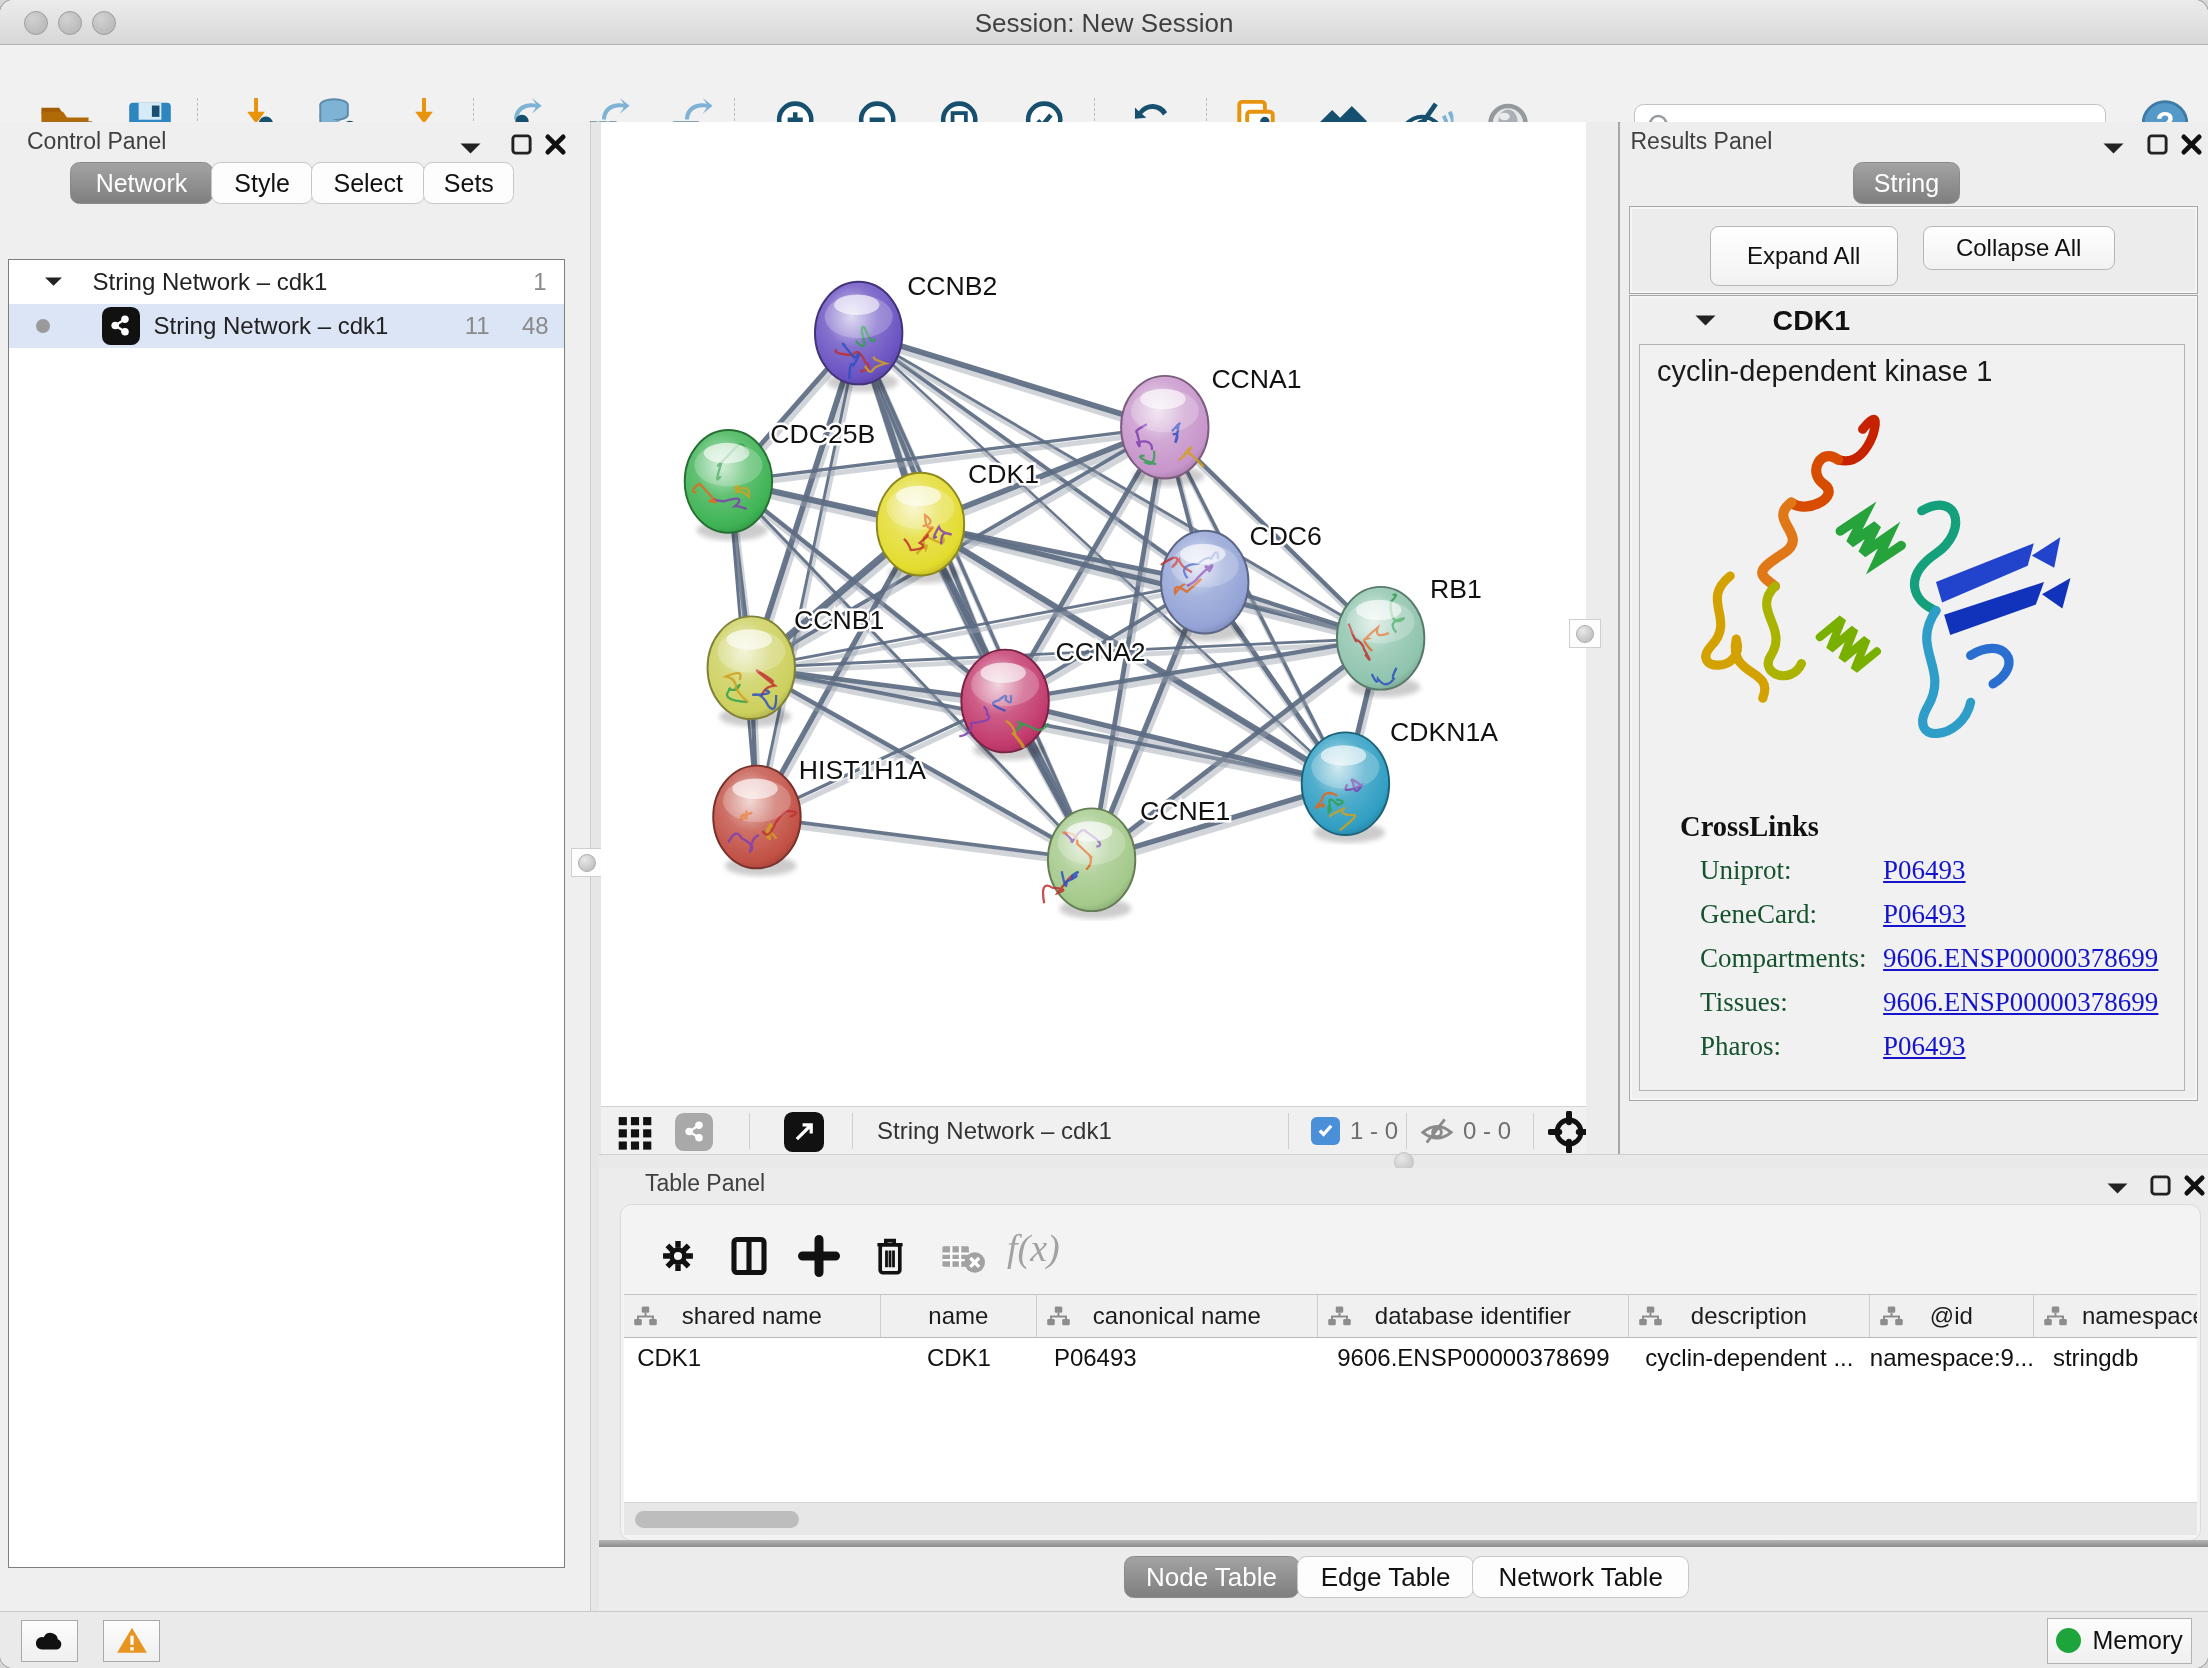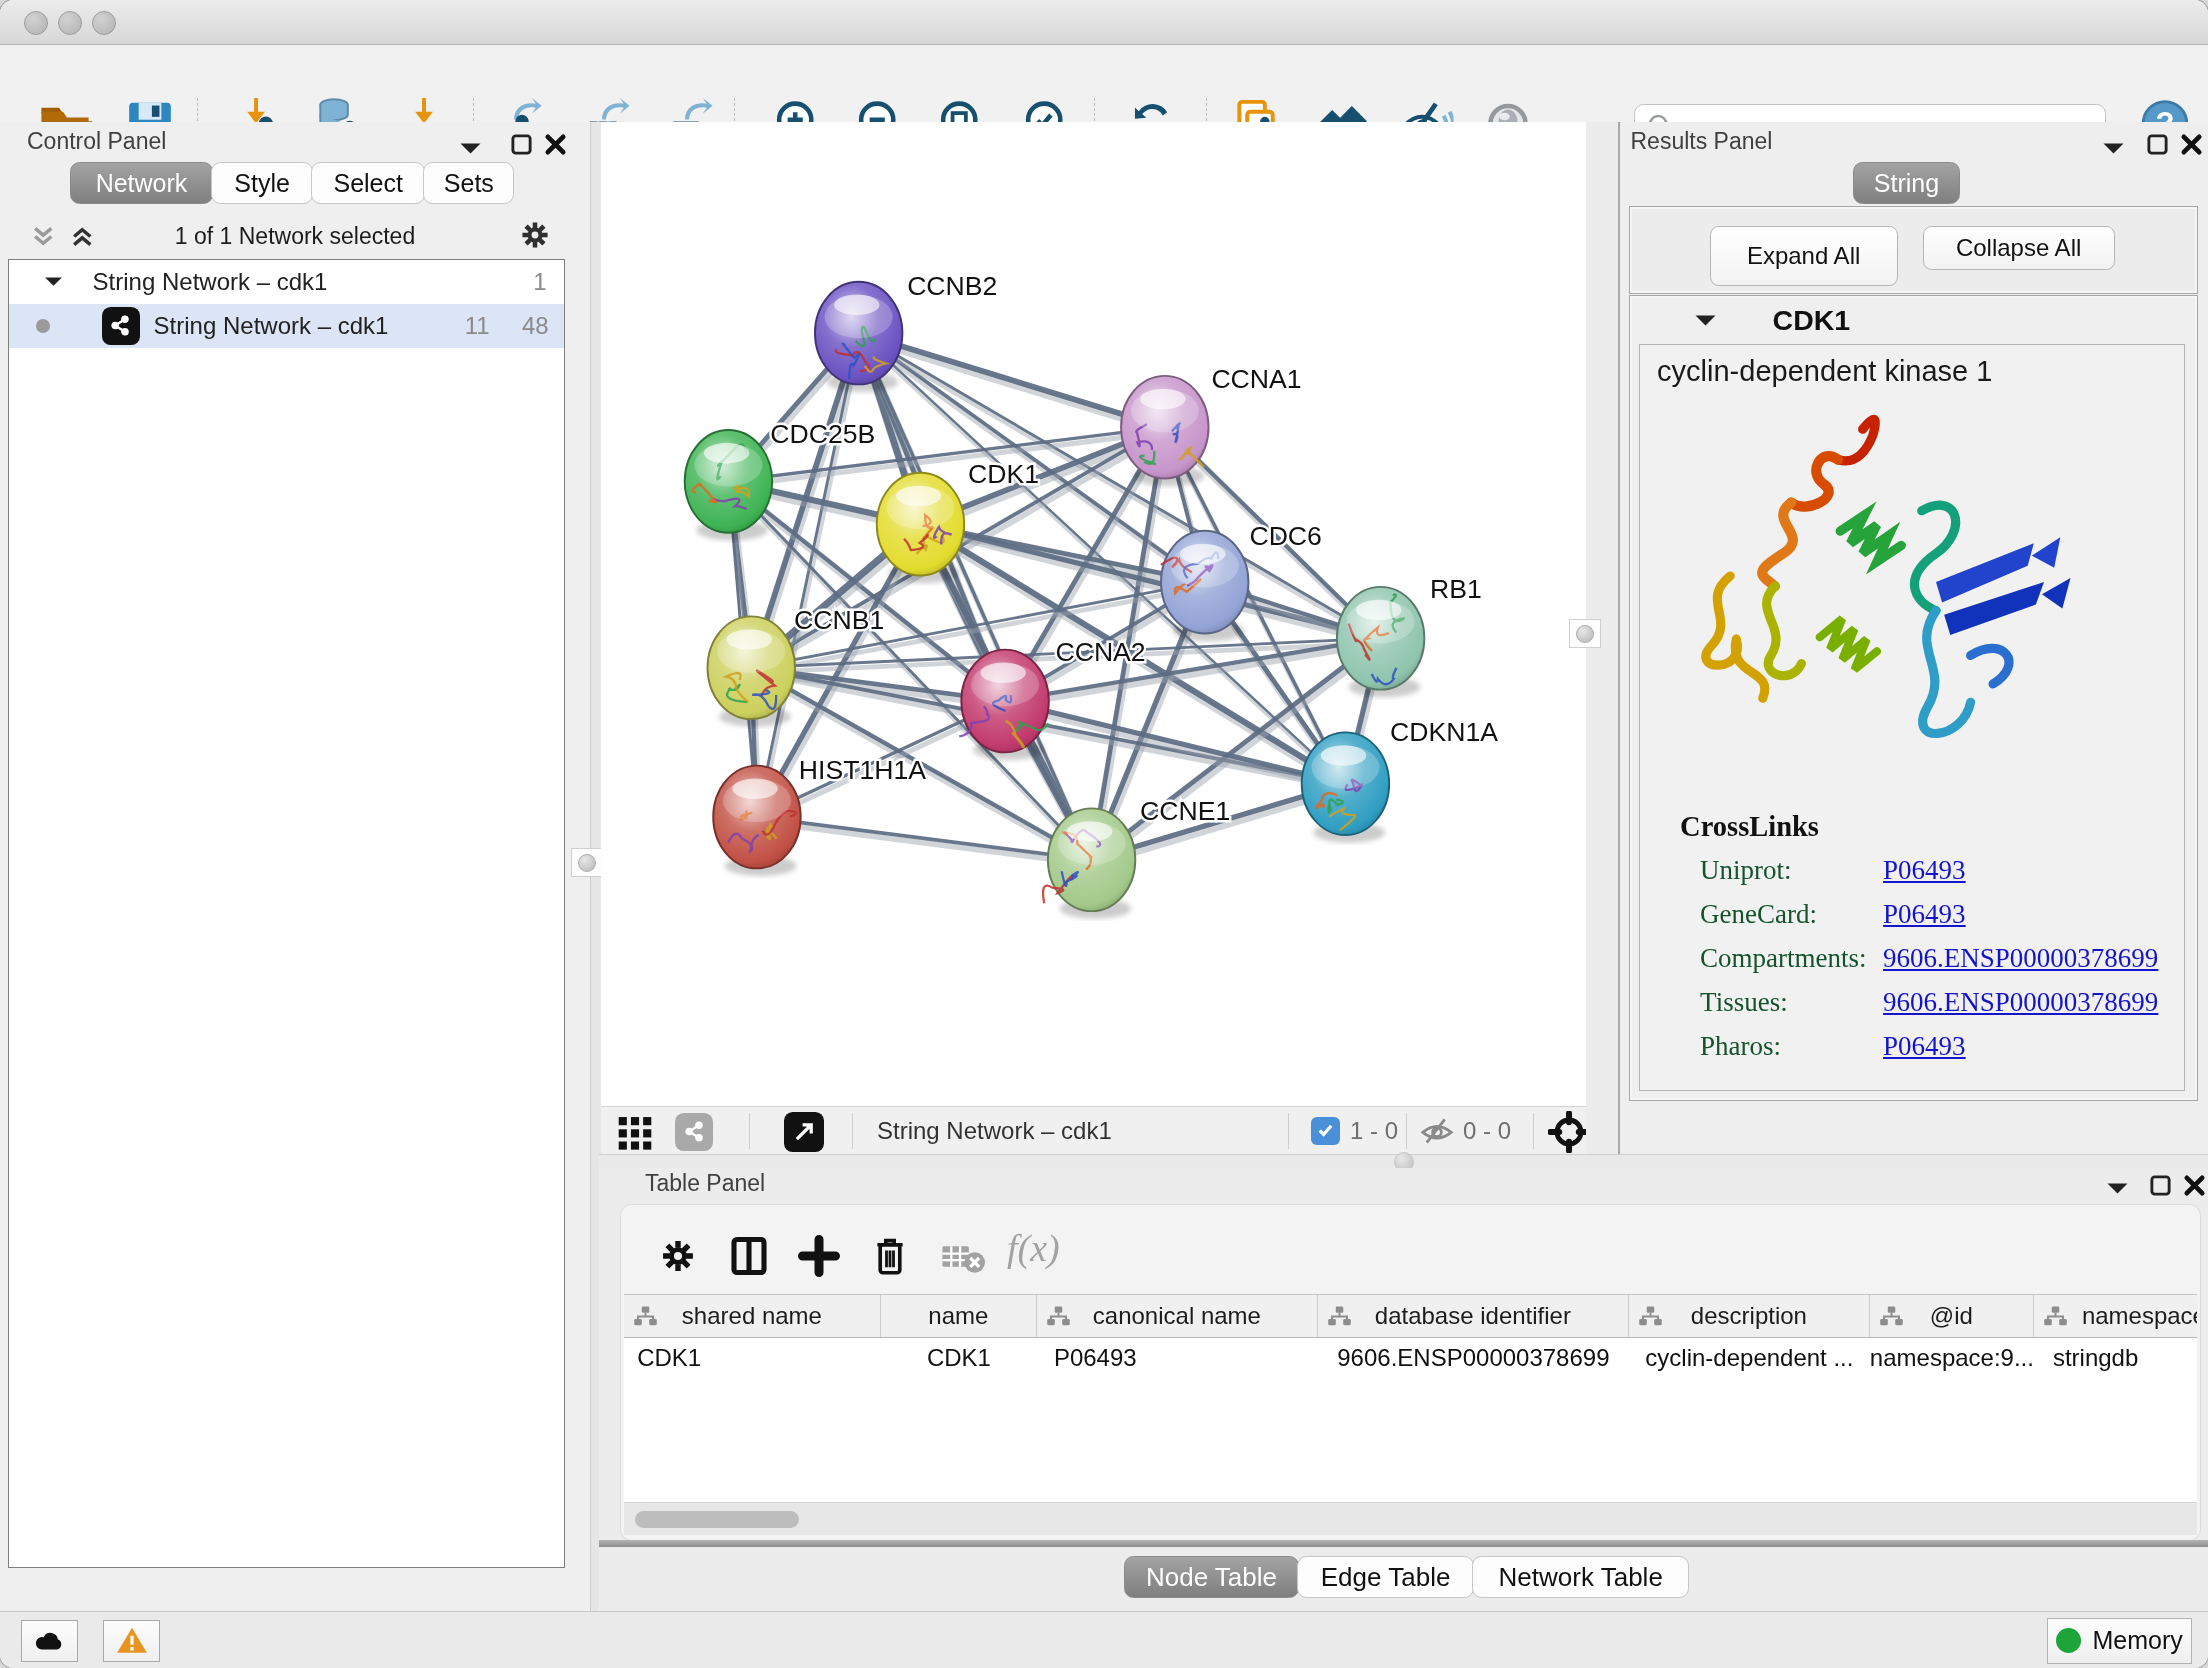--- a/index.html
+++ b/index.html
@@ -57,20 +57,21 @@
 </style>
 </head>
 <body>
 
 <div id="window">
 
   <div class="titlebar">
     <div class="traffic" style="left:24px;"></div>
     <div class="traffic" style="left:58px;"></div>
     <div class="traffic" style="left:92px;"></div>
+    <div class="win-title">Session: New Session</div>
   </div>
 
   <div class="toolbar">
     <div class="tbtn" style="left:65px;">
       <svg width="55" height="55" viewBox="0 0 28 28">
           <path d="M2 6h9l2 3h-11z" fill="#a35c00"></path>
           <path d="M2 8h11l2 3h11v9a2 2 0 0 1-2 2H4a2 2 0 0 1-2-2z" fill="#b06a08"></path>
           <path d="M4 13h24l-3 9H2z" fill="#f2a càng33c"></path>
           <path d="M4 13h24l-3 9H2z" fill="#f2a33c"></path>
         </svg>
@@ -251,44 +252,20 @@
     <div class="phead-ctrl" style="left:544px;top:5.7px;">
         <svg width="23" height="23" viewBox="0 0 24 24">
           <path d="M4 4 20 20M20 4 4 20" stroke="#111" stroke-width="5" stroke-linecap="round"></path>
         </svg>
       </div>
 
     <div style="position:absolute;left:70px;top:40px;">
       <div class="tab sel" style="width:143px;">Network</div><div class="tab" style="width:102px;margin-left:-1.9px;">Style</div><div class="tab" style="width:114px;margin-left:-1.9px;">Select</div><div class="tab" style="width:91px;margin-left:-1.9px;">Sets</div>
     </div>
 
-    <div style="position:absolute;left:0;top:93px;width:590px;height:42px;">
-      <span style="position:absolute;left:28.5px;top:7.6px;">
-          <svg width="28.5" height="27" viewBox="0 0 20 20">
-            <path d="M4 4l6 5 6-5M4 10l6 5 6-5" fill="none" stroke="#9a9a9a" stroke-width="2.6"></path>
-          </svg>
-        </span>
-      <span style="position:absolute;left:68px;top:7.6px;">
-          <svg width="28.5" height="27" viewBox="0 0 20 20">
-            <path d="M4 16l6-5 6 5M4 10l6-5 6 5" fill="none" stroke="#333" stroke-width="2.6"></path>
-          </svg>
-        </span>
-      <span style="position:absolute;left:0;right:0;top:7.6px;text-align:center;font-size:23px;color:#1c1c1c;">1 of 1 Network selected</span>
-      <span style="position:absolute;left:519px;top:3.8px;">
-          <svg width="32" height="32" viewBox="0 0 28 28">
-            <g fill="#2f2f2f">
-              <circle cx="14" cy="14" r="6.5"></circle>
-              <g stroke="#2f2f2f" stroke-width="4">
-                <path d="M14 3v5M14 20v5M3 14h5M20 14h5M6.2 6.2l3.6 3.6M18.2 18.2l3.6 3.6M6.2 21.8l3.6-3.6M18.2 9.8l3.6-3.6"></path>
-              </g>
-            </g>
-            <circle cx="14" cy="14" r="3" fill="#efefef"></circle>
-          </svg>
-        </span>
-    </div>
 
     <div class="treebox">
       <div class="trow">
         <span style="position:absolute;left:34px;top:15px;">
             <svg width="21" height="13.3" viewBox="0 0 20 12">
               <path d="M2 2l8 8 8-8z" fill="#222"></path>
             </svg>
           </span>
         <span style="position:absolute;left:84px;">String Network – cdk1</span>
         <span class="cnt" style="right:17px;">1</span>

